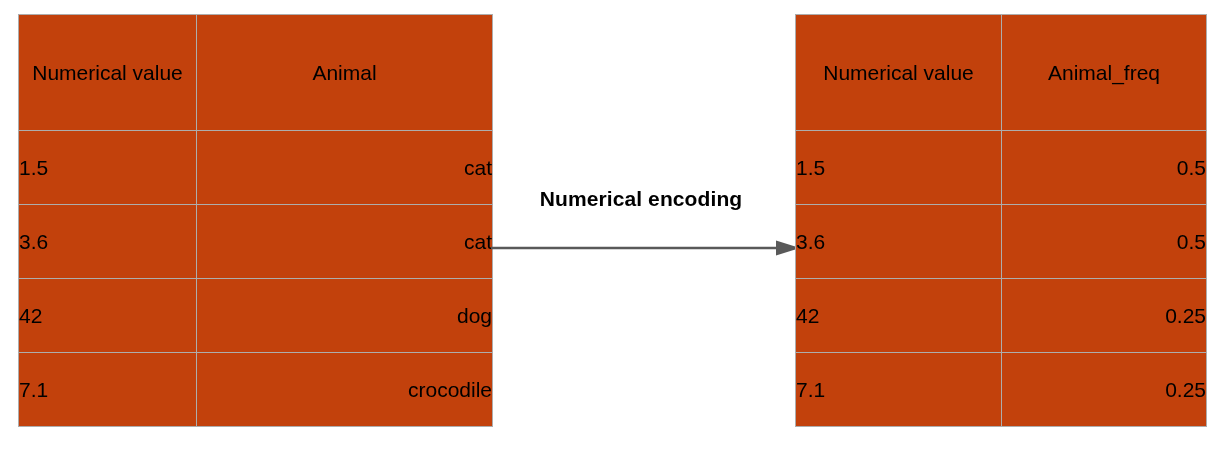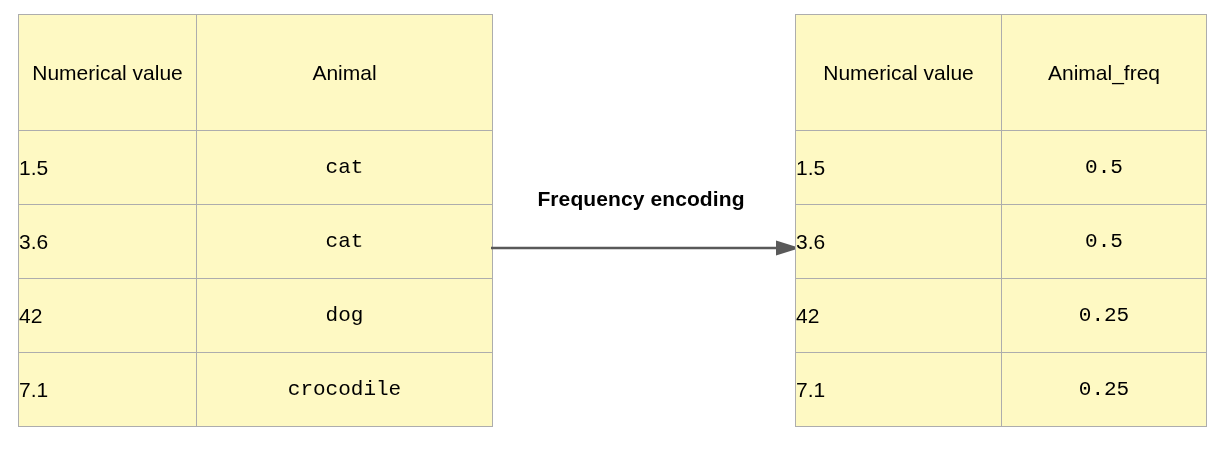--- a/index.html
+++ b/index.html
@@ -22,43 +22,42 @@
     left: 0; top: 0;
     width: 1222px;
     height: 462px;
   }
 
   
   .tbl {
     position: absolute;
     border-collapse: collapse;
     table-layout: fixed;
-    background: #fef9c3;
+    background: #c2410c;
   }
   .tbl td, .tbl th {
     border: 1px solid #adadad;
     padding: 0;
     font-weight: normal;
     font-size: 21px;
     line-height: 25px;
     color: #000;
     vertical-align: middle;
   }
   .tbl th {
     text-align: center;
   }
   .tbl .hdr-row th { height: 115px; }
   .tbl .data-row td { height: 73px; }
 
   .cell-num {
   }
   .cell-txt {
-    text-align: center;
+    text-align: right;
     padding-left: 14px;
-    font-family: Liberation Mono, monospace;
   }
 
   
   #table-source {
     left: 18px;
     top: 14px;
     width: 474px;
   }
   #table-source col.c-num { width: 178px; }
   #table-source col.c-txt { width: 296px; }
@@ -131,21 +130,21 @@
         <td class="cell-txt">dog</td>
       </tr>
       <tr class="data-row">
         <td class="cell-num">7.1</td>
         <td class="cell-txt">crocodile</td>
       </tr>
     </tbody>
   </table>
 
   <div id="transform-group">
-    <div id="transform-label">Frequency encoding</div>
+    <div id="transform-label">Numerical encoding</div>
     <svg id="transform-arrow" viewBox="0 0 318 24">
       <line x1="5" y1="12" x2="296" y2="12" stroke="#595959" stroke-width="2.4"></line>
       <polygon points="290,4.5 314,12 290,19.5" fill="#595959"></polygon>
     </svg>
   </div>
 
   <table class="tbl" id="table-encoded">
     <colgroup>
       <col class="c-num">
       <col class="c-txt">

